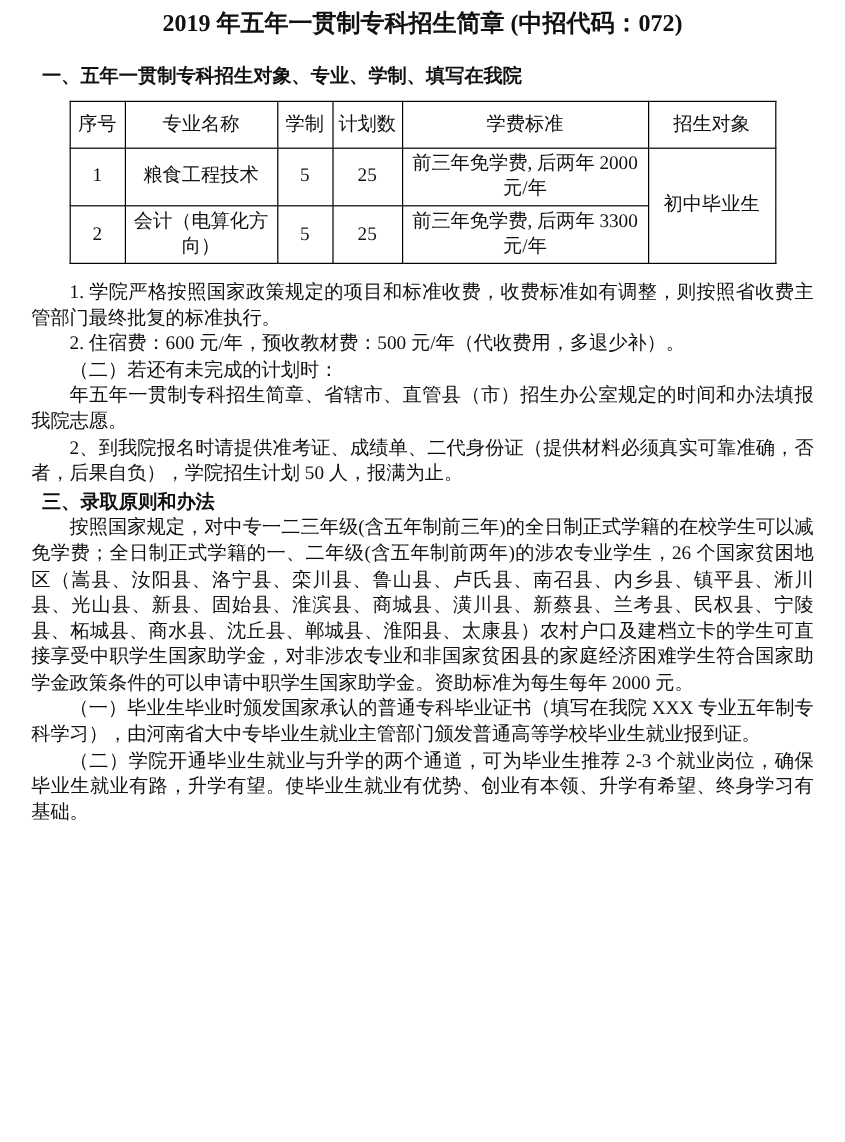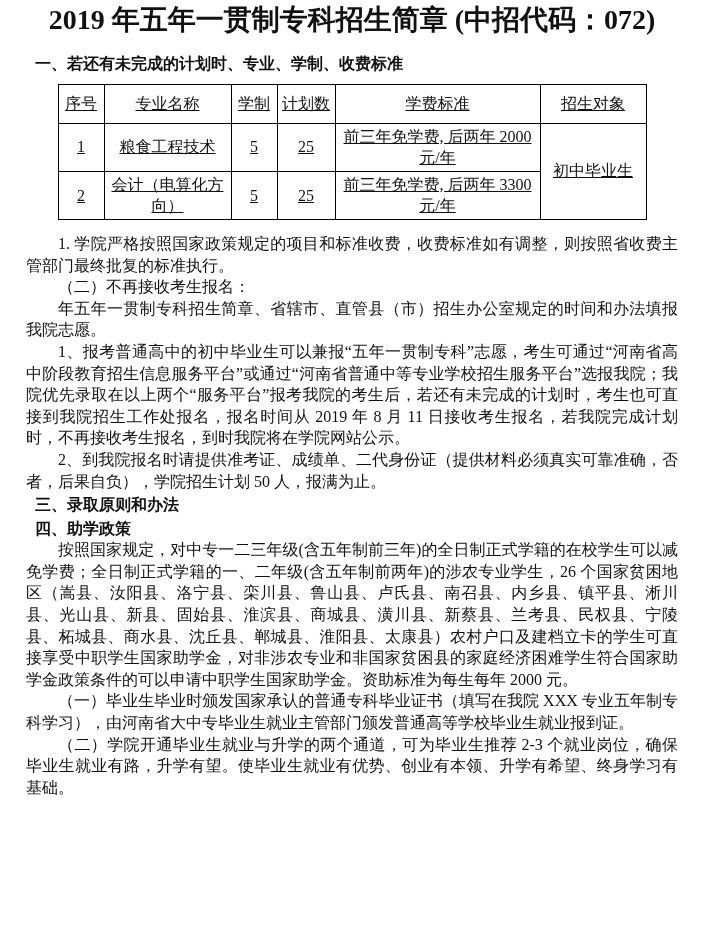--- a/index.html
+++ b/index.html
@@ -15,21 +15,21 @@
     padding: 7px 26px 8px 26px;
     font-family: "Liberation Serif", "DejaVu Serif", serif;
     font-size: 16px;
     line-height: 21.6px;
     color: #111111;
     overflow: hidden;
   }
   .doc-title {
     margin: 0 0 20px 0;
     text-align: center;
-    font-size: 28px;
+    font-size: 20px;
     line-height: 26px;
     font-weight: 700;
   }
   .sec-heading {
     margin: 2px 0 0 9px;
     font-weight: 700;
   }
   .body-par {
     margin: 0;
     text-indent: 2em;
@@ -44,33 +44,32 @@
   }
   table.programs th,
   table.programs td {
     border: 1.5px solid #000000;
     text-align: center;
     vertical-align: middle;
     font-weight: 400;
     font-size: 16px;
     padding: 2px 3px;
     overflow: hidden;
-    text-decoration: underline;
   }
   table.programs thead th { height: 34px; }
   table.programs tbody td { height: 42px; }
 </style>
 </head>
 <body>
 
 <div class="page">
 
   <h1 class="doc-title">2019 年五年一贯制专科招生简章 (中招代码：072)</h1>
 
-  <div class="sec-heading">一、若还有未完成的计划时、专业、学制、收费标准</div>
+  <div class="sec-heading">一、五年一贯制专科招生对象、专业、学制、填写在我院</div>
 
   <table class="programs">
     <colgroup>
       <col style="width:46px">
       <col style="width:127px">
       <col style="width:46px">
       <col style="width:58px">
       <col style="width:205px">
       <col style="width:106px">
     </colgroup>
@@ -97,27 +96,26 @@
         <td>2</td>
         <td>会计（电算化方向）</td>
         <td>5</td>
         <td>25</td>
         <td>前三年免学费, 后两年 3300 元/年</td>
       </tr>
     </tbody>
   </table>
 
   <p class="body-par">1. 学院严格按照国家政策规定的项目和标准收费，收费标准如有调整，则按照省收费主管部门最终批复的标准执行。</p>
+  <p class="body-par">2. 住宿费：600 元/年，预收教材费：500 元/年（代收费用，多退少补）。</p>
 
-  <p class="body-par">（二）不再接收考生报名：</p>
+  <p class="body-par">（二）若还有未完成的计划时：</p>
   <p class="body-par">年五年一贯制专科招生简章、省辖市、直管县（市）招生办公室规定的时间和办法填报我院志愿。</p>
-  <p class="body-par">1、报考普通高中的初中毕业生可以兼报“五年一贯制专科”志愿，考生可通过“河南省高中阶段教育招生信息服务平台”或通过“河南省普通中等专业学校招生服务平台”选报我院；我院优先录取在以上两个“服务平台”报考我院的考生后，若还有未完成的计划时，考生也可直接到我院招生工作处报名，报名时间从 2019 年 8 月 11 日接收考生报名，若我院完成计划时，不再接收考生报名，到时我院将在学院网站公示。</p>
   <p class="body-par">2、到我院报名时请提供准考证、成绩单、二代身份证（提供材料必须真实可靠准确，否者，后果自负），学院招生计划 50 人，报满为止。</p>
 
   <div class="sec-heading">三、录取原则和办法</div>
 
-  <div class="sec-heading">四、助学政策</div>
   <p class="body-par">按照国家规定，对中专一二三年级(含五年制前三年)的全日制正式学籍的在校学生可以减免学费；全日制正式学籍的一、二年级(含五年制前两年)的涉农专业学生，26 个国家贫困地区（嵩县、汝阳县、洛宁县、栾川县、鲁山县、卢氏县、南召县、内乡县、镇平县、淅川县、光山县、新县、固始县、淮滨县、商城县、潢川县、新蔡县、兰考县、民权县、宁陵县、柘城县、商水县、沈丘县、郸城县、淮阳县、太康县）农村户口及建档立卡的学生可直接享受中职学生国家助学金，对非涉农专业和非国家贫困县的家庭经济困难学生符合国家助学金政策条件的可以申请中职学生国家助学金。资助标准为每生每年 2000 元。</p>
 
   <p class="body-par">（一）毕业生毕业时颁发国家承认的普通专科毕业证书（填写在我院 XXX 专业五年制专科学习），由河南省大中专毕业生就业主管部门颁发普通高等学校毕业生就业报到证。</p>
   <p class="body-par">（二）学院开通毕业生就业与升学的两个通道，可为毕业生推荐 2-3 个就业岗位，确保毕业生就业有路，升学有望。使毕业生就业有优势、创业有本领、升学有希望、终身学习有基础。</p>
 
 </div>
 
 </body></html>

